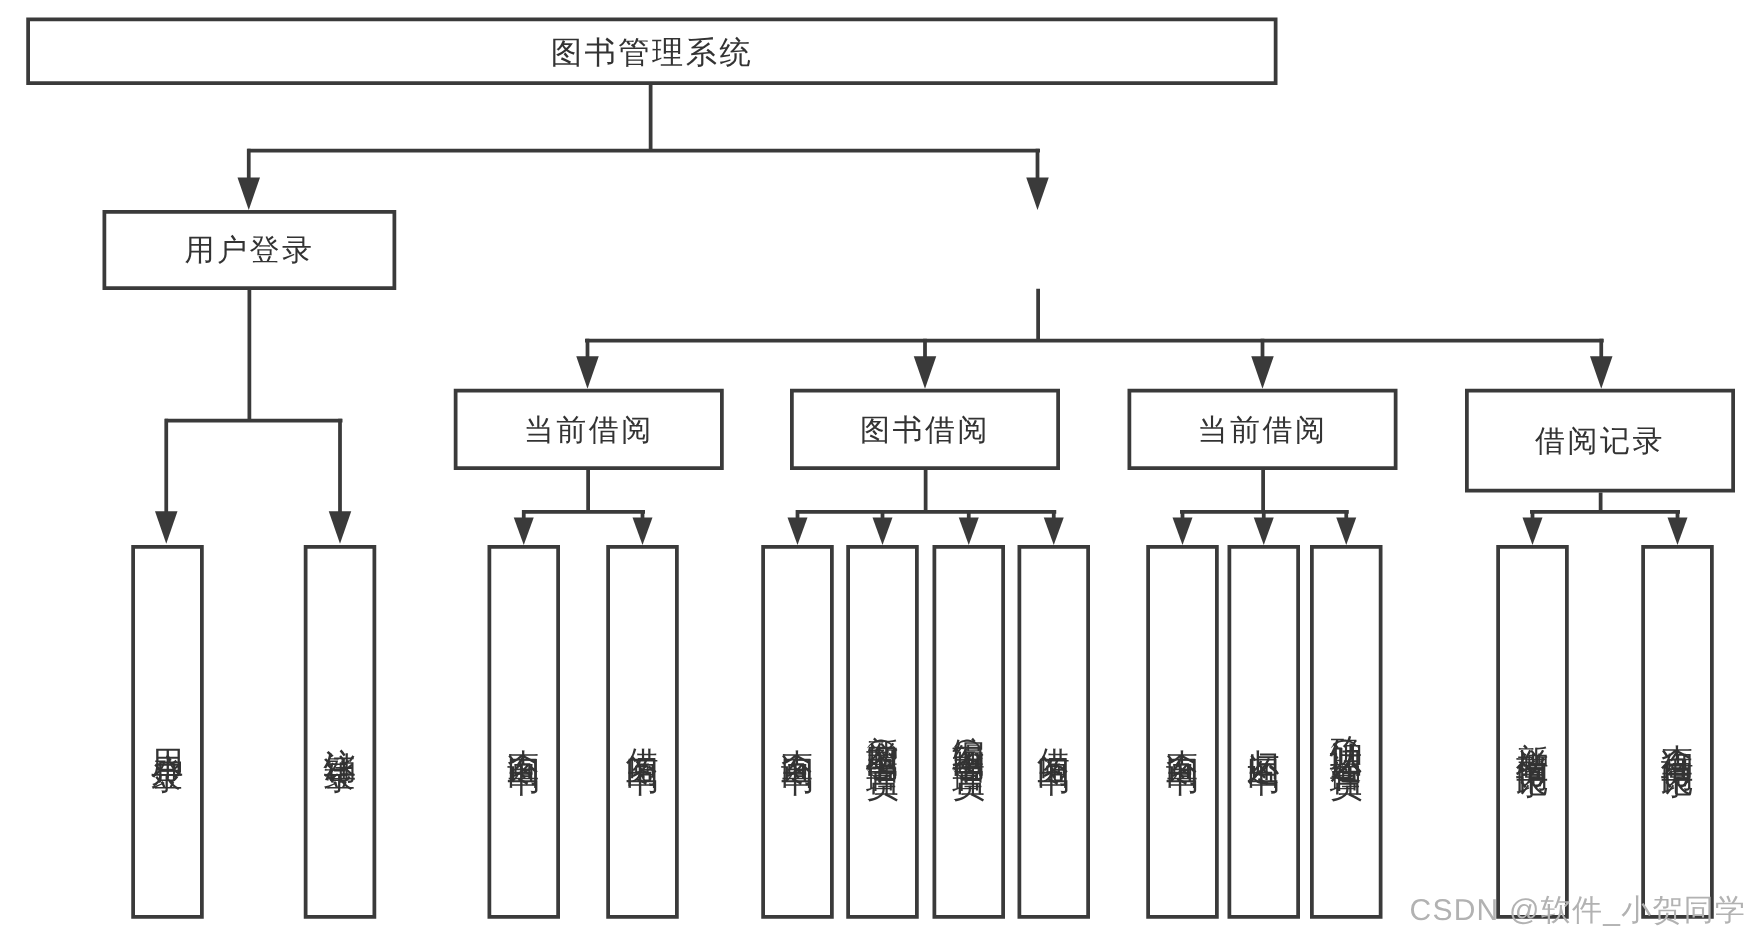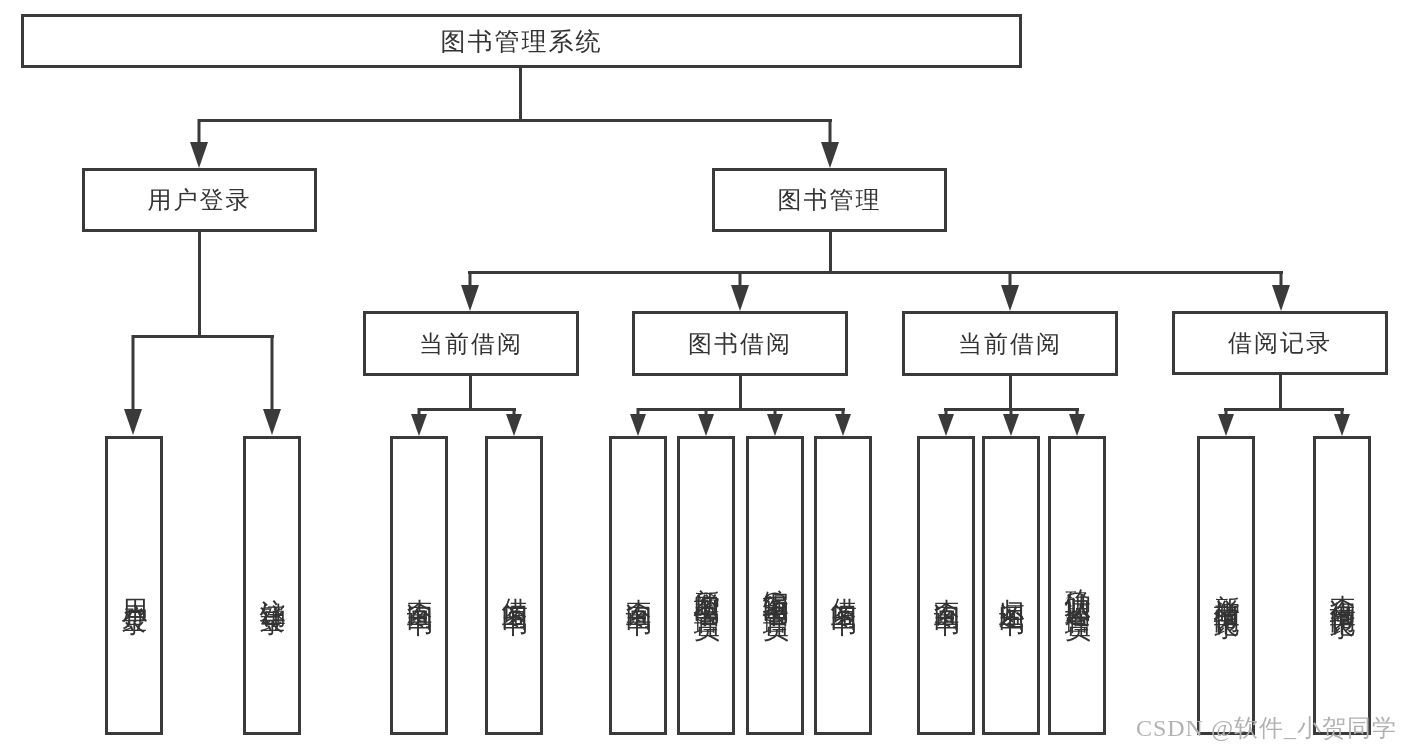--- a/index.html
+++ b/index.html
@@ -7,21 +7,21 @@
     --text:#333333;
     --wm:#b2b2b2;
     --bg:#ffffff;
   }
   *{margin:0;padding:0;box-sizing:border-box;}
   html,body{background:var(--bg);}
   .canvas{
     position:relative;
     width:1405px;height:747px;
     background:var(--bg);
-    font-family:Liberation Serif, serif;
+    font-family:Liberation Sans, sans-serif;
     color:var(--text);
     overflow:hidden;
   }
   .box{
     position:absolute;
     border:3px solid var(--line);
     background:var(--bg);
     display:flex;align-items:center;justify-content:center;
     z-index:2;
   }
@@ -74,23 +74,20 @@
   </div>
 
   <div class="vline" style="left:519px;top:66px;height:55px;"></div>
   <div class="hline" style="left:198px;top:119px;width:634px;"></div>
   <div class="arrow" style="left:190px;top:119px;height:49px;"></div>
   <div class="arrow" style="left:821px;top:119px;height:49px;"></div>
 
   <div class="box lvl" style="left:82px;top:168px;width:235px;height:64px;">
     <span class="lbl">用户登录</span>
   </div>
-  <div class="box lvl" style="left:712px;top:168px;width:235px;height:64px;">
-    <span class="lbl">图书管理</span>
-  </div>
 
   <div class="vline" style="left:198px;top:231px;height:106px;"></div>
   <div class="hline" style="left:132px;top:335px;width:142px;"></div>
   <div class="arrow" style="left:124px;top:335px;height:100px;"></div>
   <div class="arrow" style="left:263px;top:335px;height:100px;"></div>
 
   <div class="vline" style="left:829px;top:231px;height:42px;"></div>
   <div class="hline" style="left:468px;top:271px;width:815px;"></div>
   <div class="arrow" style="left:461px;top:271px;height:40px;"></div>
   <div class="arrow" style="left:731px;top:271px;height:40px;"></div>
@@ -99,21 +96,21 @@
 
   <div class="box lvl" style="left:363px;top:311px;width:216px;height:65px;">
     <span class="lbl">当前借阅</span>
   </div>
   <div class="box lvl" style="left:632px;top:311px;width:216px;height:65px;">
     <span class="lbl">图书借阅</span>
   </div>
   <div class="box lvl" style="left:902px;top:311px;width:216px;height:65px;text-align:right;">
     <span class="lbl">当前借阅</span>
   </div>
-  <div class="box lvl" style="left:1172px;top:311px;width:216px;height:64px;">
+  <div class="box lvl" style="left:1172px;top:311px;width:216px;height:83px;">
     <span class="lbl">借阅记录</span>
   </div>
 
   <div class="vline" style="left:469px;top:375px;height:35px;"></div>
   <div class="vline" style="left:739px;top:375px;height:35px;"></div>
   <div class="vline" style="left:1009px;top:375px;height:35px;"></div>
   <div class="vline" style="left:1279px;top:375px;height:35px;"></div>
 
   <div class="hline" style="left:418px;top:408px;width:98px;"></div>
   <div class="hline" style="left:637px;top:408px;width:208px;"></div>

